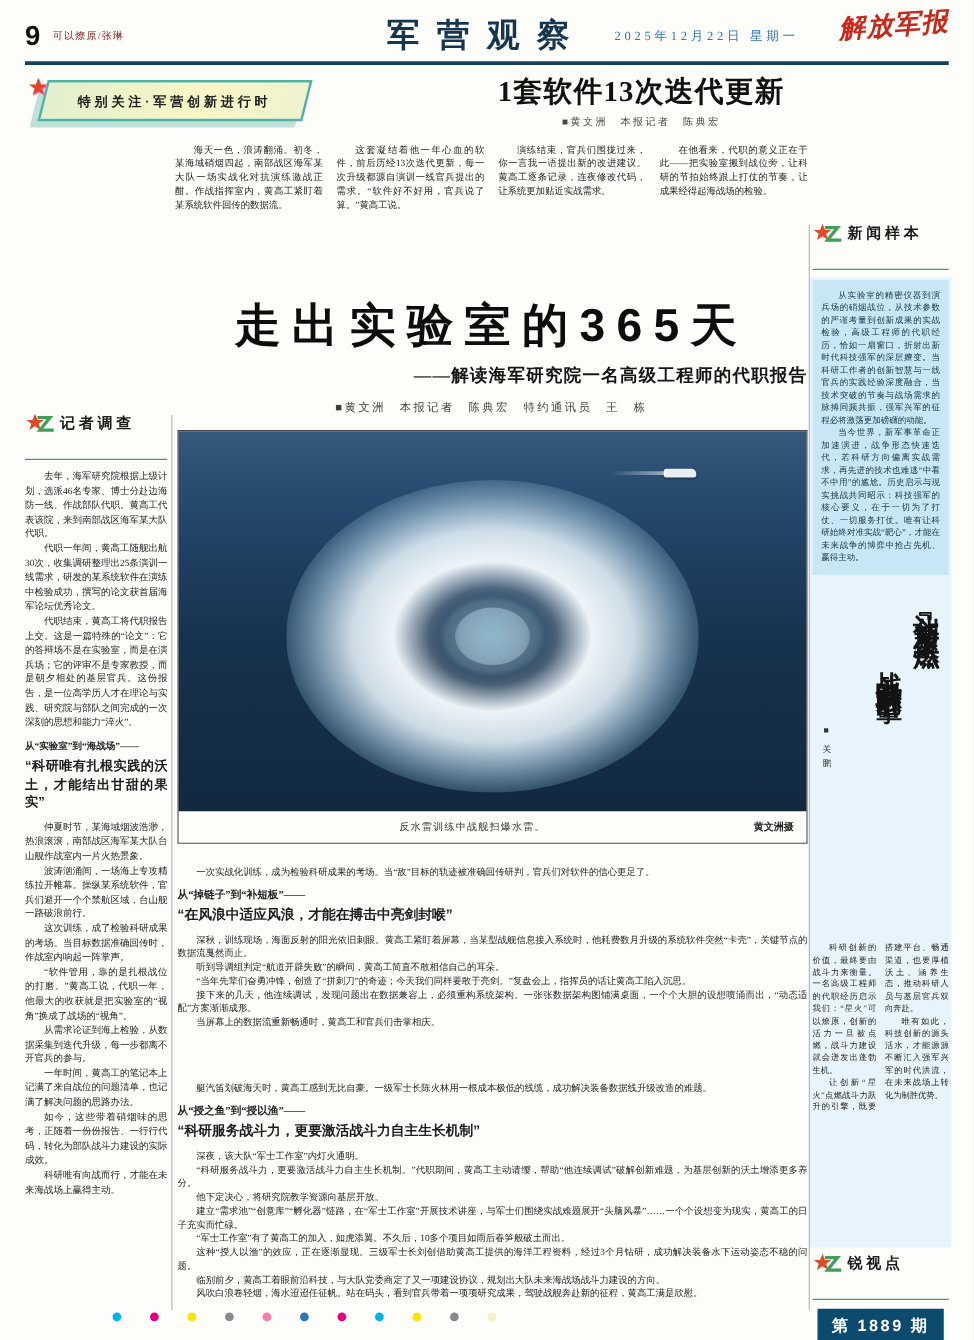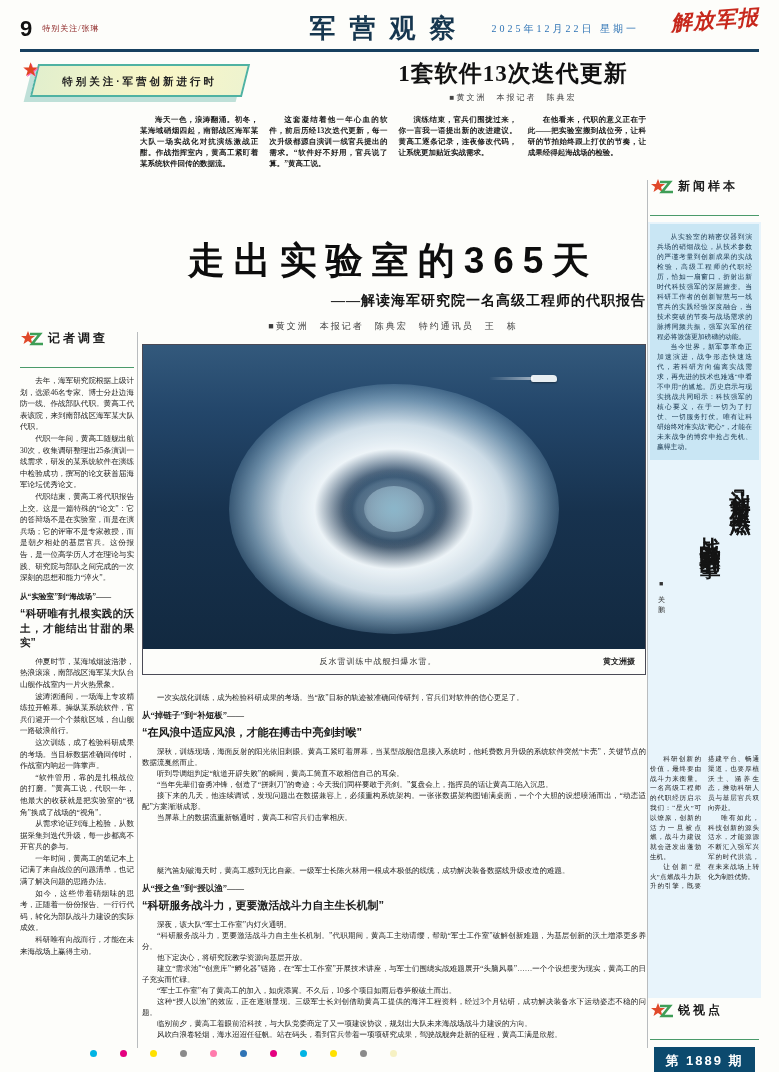--- a/index.html
+++ b/index.html
@@ -29,21 +29,21 @@
     font-size:10.5px; letter-spacing:3px; color:#222; }
   .banner-star { position:absolute; left:22px; top:58px; font-size:19px; color:#e04522;
     text-shadow:1px 1px 0 #f6b; z-index:3; }
   
   .ta-title { position:absolute; left:382px; top:58px; width:262px; text-align:center;
     font-weight:bold; font-size:23px; color:#111; letter-spacing:1px; }
   .ta-byline { position:absolute; left:382px; top:92px; width:262px; text-align:center;
     font-size:8px; color:#444; letter-spacing:2px; }
   .ta-cols { position:absolute; left:140px; top:114px; width:506px; height:110px;
     display:flex; gap:11px; overflow:hidden; }
-  .ta-cols .col { flex:1; font-size:7.5px; line-height:11px; text-align:justify;font-weight:bold; }
+  .ta-cols .col { flex:1; font-size:7.5px; line-height:11px; text-align:justify; }
   p.body { text-indent:2em; }
   
   .feat-hl { position:absolute; left:140px; top:236px; width:506px; text-align:center;
     font-family:"Liberation Sans",sans-serif; font-weight:bold; font-size:37px;
     letter-spacing:9px; color:#0d0d0d; }
   .feat-sub { position:absolute; left:140px; top:292px; width:506px; text-align:right;
     font-weight:bold; font-size:14px; color:#151515; letter-spacing:1px; }
   .feat-byline { position:absolute; left:140px; top:320px; width:506px; text-align:center;
     font-size:9px; color:#3c3c3c; letter-spacing:2px; }
   
@@ -106,21 +106,21 @@
   .vline { position:absolute; width:1px; background:#b9bcbe; }
   .icon-sz { flex:0 0 auto; }
 </style>
 </head>
 <body>
 
 <div class="page">
 
   <div class="hdr">
     <span class="hdr-num">9</span>
-    <span class="hdr-editor">特别关注/张琳</span>
+    <span class="hdr-editor">可以燎原/张琳</span>
     <span class="hdr-section">军营观察</span>
     <span class="hdr-date">2025年12月22日 星期一</span>
     <span class="hdr-logo">解放军报</span>
   </div>
 
   <span class="banner-star">★</span>
   <div class="banner">
     <span class="banner-label">特别关注·军营创新进行时</span>
   </div>
 
@@ -168,21 +168,21 @@
     <div class="col">
       <p class="body">“当年先辈们奋勇冲锋，创造了“拼刺刀”的奇迹；今天我们同样要敢于亮剑。”复盘会上，指挥员的话让黄高工陷入沉思。</p>
       <p class="body">接下来的几天，他连续调试，发现问题出在数据兼容上，必须重构系统架构。一张张数据架构图铺满桌面，一个个大胆的设想喷涌而出，“动态适配”方案渐渐成形。</p>
       <p class="body">当屏幕上的数据流重新畅通时，黄高工和官兵们击掌相庆。</p>
     </div>
     <div class="col">
       <p class="body">艇汽笛划破海天时，黄高工感到无比自豪。一级军士长陈火林用一根成本极低的线缆，成功解决装备数据线升级改造的难题。</p>
       <p class="q-intro">从“授之鱼”到“授以渔”——</p>
       <p class="q-text">“科研服务战斗力，更要激活战斗力自主生长机制”</p>
       <p class="body">深夜，该大队“军士工作室”内灯火通明。</p>
-      <p class="body">“科研服务战斗力，更要激活战斗力自主生长机制。”代职期间，黄高工主动请缨，帮助“军士工作室”破解创新难题，为基层创新的沃土增添更多养分。</p>
+      <p class="body">“科研服务战斗力，更要激活战斗力自主生长机制。”代职期间，黄高工主动请缨，帮助“他连续调试”破解创新难题，为基层创新的沃土增添更多养分。</p>
       <p class="body">他下定决心，将研究院教学资源向基层开放。</p>
     </div>
     <div class="col">
       <p class="body">建立“需求池”“创意库”“孵化器”链路，在“军士工作室”开展技术讲座，与军士们围绕实战难题展开“头脑风暴”……一个个设想变为现实，黄高工的日子充实而忙碌。</p>
       <p class="body">“军士工作室”有了黄高工的加入，如虎添翼。不久后，10多个项目如雨后春笋般破土而出。</p>
       <p class="body">这种“授人以渔”的效应，正在逐渐显现。三级军士长刘创借助黄高工提供的海洋工程资料，经过3个月钻研，成功解决装备水下运动姿态不稳的问题。</p>
       <p class="body">临别前夕，黄高工着眼前沿科技，与大队党委商定了又一项建设协议，规划出大队未来海战场战斗力建设的方向。</p>
       <p class="body">风吹白浪卷轻烟，海水迢迢任征帆。站在码头，看到官兵带着一项项研究成果，驾驶战舰奔赴新的征程，黄高工满是欣慰。</p>
     </div>
   </div>

